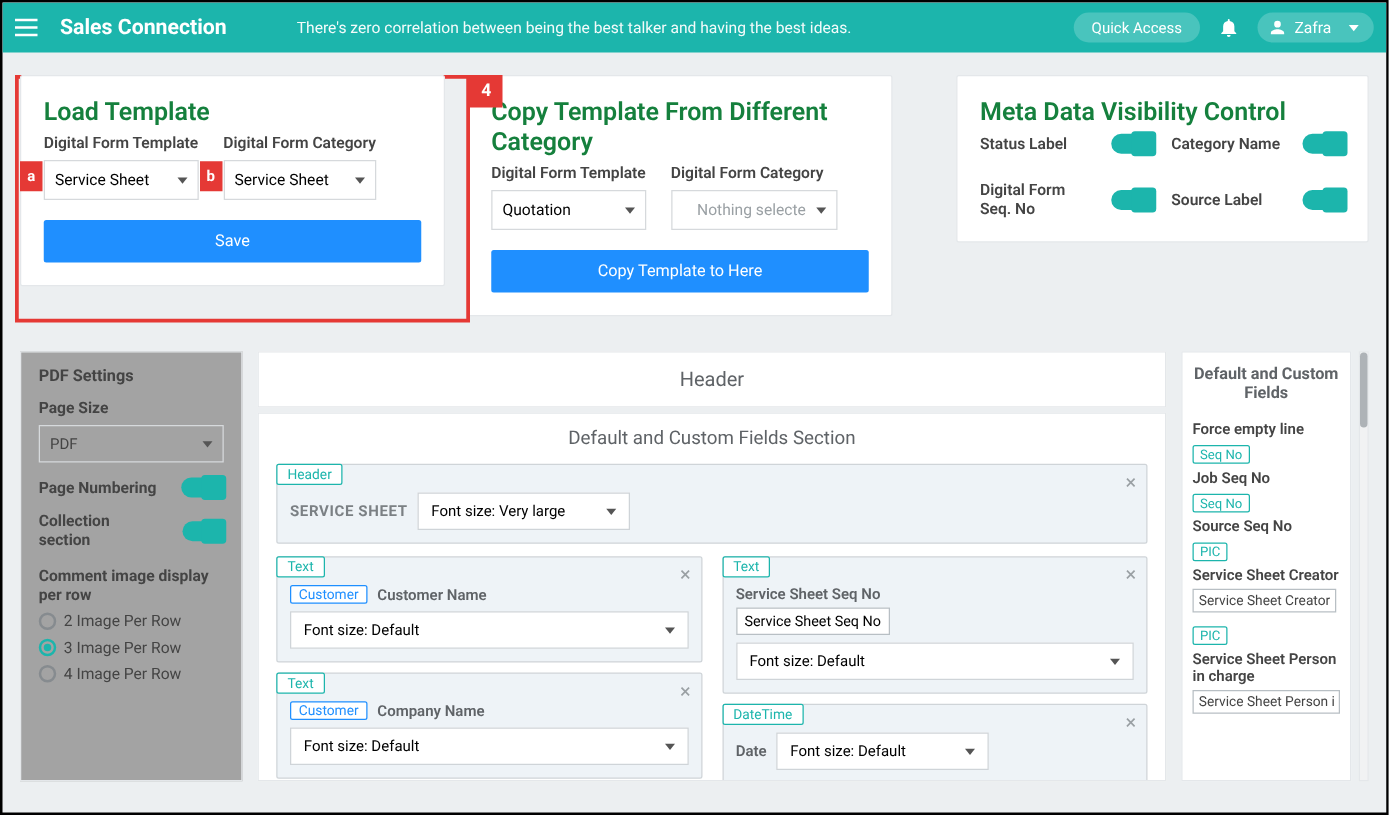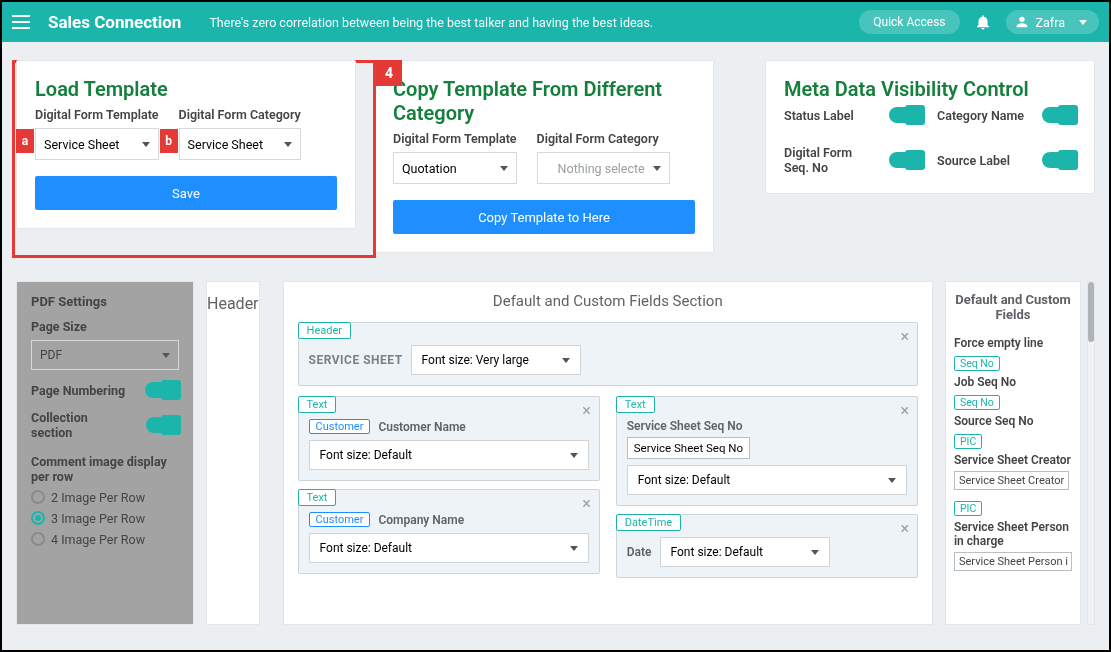--- a/index.html
+++ b/index.html
@@ -1,21 +1,21 @@
 <!DOCTYPE html>
 <html><head>
 <meta charset="utf-8">
 <style>
 * { box-sizing: border-box; margin: 0; padding: 0; font-family: -apple-system, BlinkMacSystemFont, "Segoe UI", Roboto, Arial, sans-serif; }
 body { background: #fff; }
 .frame { width: 1111px; height: 652px; border: 2px solid #000; background: #eceff1; overflow: hidden; position: relative; }
 .topbar { height: 40px; background: #1cb5ac; display: flex; align-items: center; color: #fff; font-size: 13px; padding: 0 10px; }
 .hamburger { width: 24px; height: 24px; display: flex; flex-direction: column; justify-content: center; gap: 4px; cursor: pointer; margin-right: 12px; }
 .hamburger span { display:block; height: 2px; background: #fff; width: 18px; }
-.brand { font-weight: 700; font-size: 17px; margin-right: 28px; }
+.brand { font-weight: 700; font-size: 17px; margin-right: 56px; }
 .quote { flex: 1; font-size: 12.5px; opacity: .95; }
 .quick-chip { background: #49c4bd; border-radius: 14px; padding: 5px 14px; font-size: 12px; margin-right: 14px; cursor: pointer; }
 .bell { width: 18px; height: 18px; margin-right: 14px; fill: #fff; cursor: pointer; }
 .user-chip { background: #49c4bd; border-radius: 14px; padding: 4px 12px 4px 8px; font-size: 12.5px; display: flex; align-items: center; gap: 6px; cursor: pointer; }
 .user-chip svg { width: 16px; height: 16px; fill: #fff; }
 .content { padding: 18px 14px 0 14px; }
 .toprow { display: flex; gap: 18px; align-items: flex-start; position: relative; }
 .card { background: #fff; border: 1px solid #e4e7ea; border-radius: 2px; padding: 16px 18px 18px 18px; }
 .card-title { font-size: 20px; font-weight: 600; color: #15803d; margin-bottom: 6px; }
 .hl { position: absolute; border: 3px solid #e53935; pointer-events: none; }
@@ -38,21 +38,21 @@
 .lower { display: flex; gap: 12px; margin-top: 28px; height: 344px; }
 .sidebar { width: 178px; background: #a3a3a3; border: 1px solid #e4e7ea; padding: 12px 14px; font-size: 12.5px; color: #444; }
 .sidebar .sec-title { font-weight: 700; margin-bottom: 10px; font-size: 13px; }
 .sidebar .subtitle { font-weight: 700; font-size: 12.5px; margin: 10px 0 6px 0; }
 .sidebar .select-sm { border: 1px solid #d6d9dc; height: 30px; display: flex; align-items: center; justify-content: space-between; padding: 0 8px; cursor: pointer; font-size: 12px; }
 .tog-row { display: flex; align-items: center; justify-content: space-between; margin: 12px 0; gap: 16px; }
 .radio-row { display: flex; align-items: flex-start; gap: 6px; margin: 6px 0; cursor: pointer; }
 .radio { width: 14px; height: 14px; border: 2px solid #868b8f; border-radius: 50%; display:inline-block; }
 .radio.on { border-color: #1cb5ac; }
 .radio.on::after { content:""; display:block; width:6px; height:6px; background:#1cb5ac; border-radius:50%; margin:2px auto; }
-.center { flex: 1; display: flex; flex-direction: row; gap: 23px; overflow: hidden; }
+.center { flex: 1; display: flex; flex-direction: column; gap: 4px; overflow: hidden; }
 .center .big-card { background: #fff; border: 1px solid #e4e7ea; }
 .center .hdr { text-align: center; padding: 12px 0; font-size: 16px; color: #5f6367; }
 .center .sec-hdr { text-align: center; padding: 10px 0 4px 0; font-size: 15px; color: #5f6367; }
 .block-area { padding: 8px 14px 14px 14px; display: flex; flex-direction: column; gap: 10px; }
 .blk { border: 1px solid #cfd4d8; background: #eef3f7; border-radius: 2px; position: relative; padding: 22px 10px 10px 10px; }
 .blk .tag { position: absolute; top: -1px; left: -1px; border: 1px solid #1cb5ac; color: #1cb5ac; background: #fff; font-size: 11px; padding: 1px 8px; border-radius: 2px; }
 .blk .close { position: absolute; top: 4px; right: 8px; color: #9aa0a4; cursor: pointer; font-size: 16px; }
 .inline-row { display: flex; align-items: center; gap: 8px; }
 .slabel { font-size: 12px; font-weight: 700; color: #7b8084; letter-spacing: .5px; }
 .fsel { background: #fff; border: 1px solid #cfd4d8; height: 30px; display: flex; align-items: center; padding: 0 10px; font-size: 12px; cursor: pointer; min-width: 170px; justify-content: space-between; }

